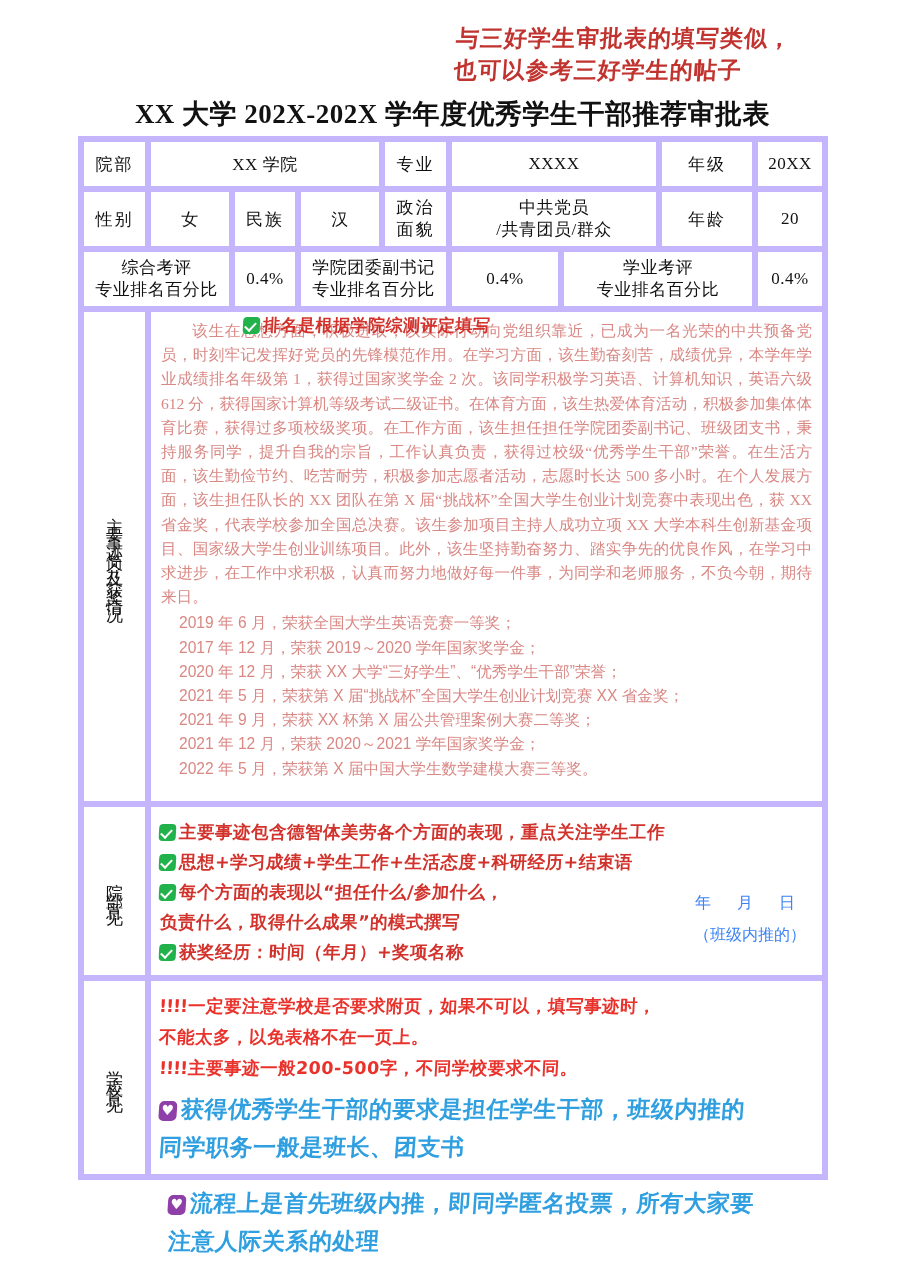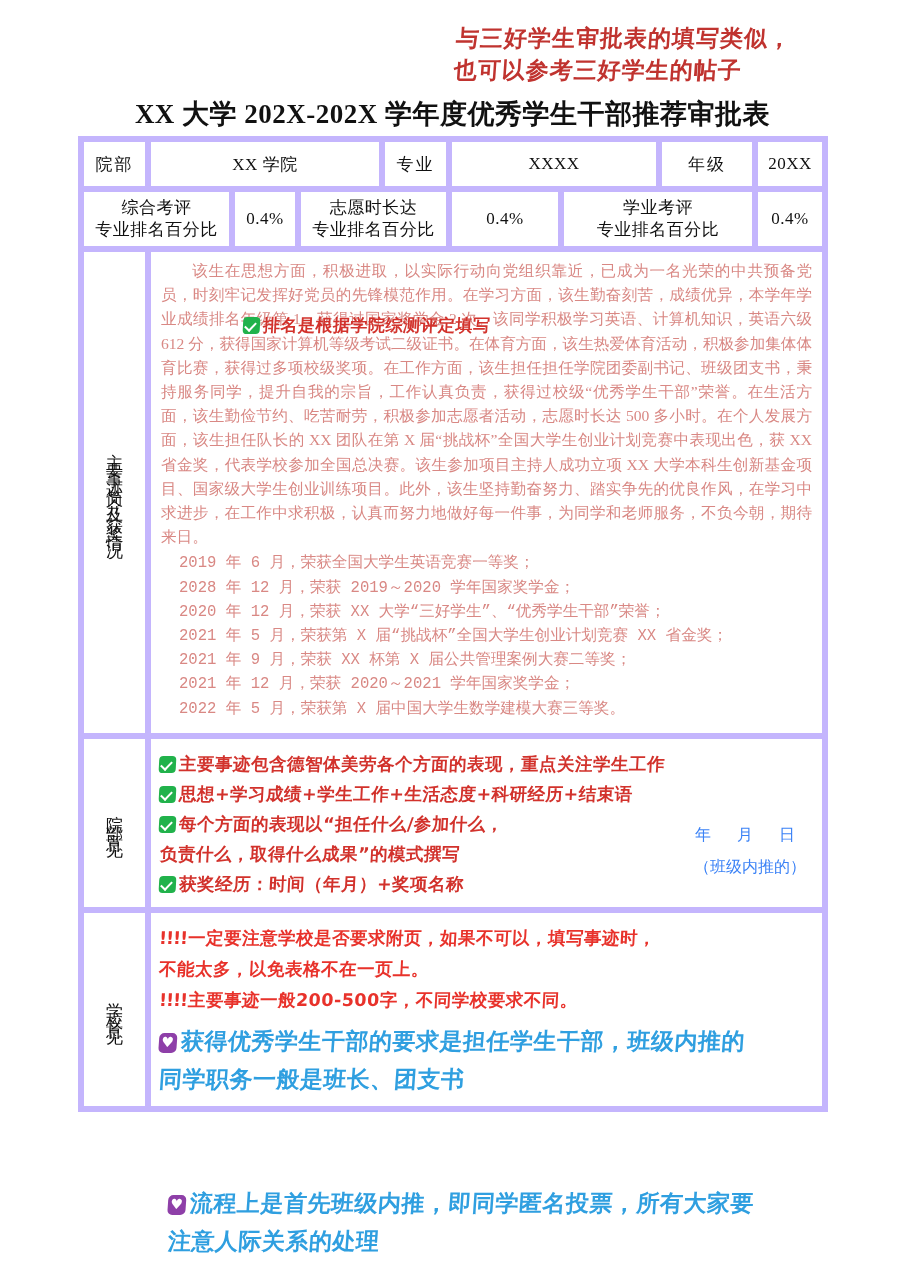--- a/index.html
+++ b/index.html
@@ -96,22 +96,22 @@
     text-align: justify;
     text-justify: inter-ideograph;
     font-family: "Liberation Serif", serif;
     margin: 0;
   }
   .narr .indent { text-indent: 2em; display: block; }
   .awards {
     color: #d98884;
     font-size: 15.6px;
     line-height: 24.2px;
-    margin: 2px 0 4px 18px;
-    font-family: Liberation Mono, monospace;
+    margin: 2px 0 12px 18px;
+    font-family: Liberation Sans, sans-serif;
   }
   .awards div { white-space: nowrap; }
 
   
   .op-cell {
     text-align: left !important;
     vertical-align: top !important;
     padding: 10px 8px 8px 8px !important;
     position: relative;
   }
@@ -239,51 +239,67 @@
       <tr>
     <td class="h44 lbl" colspan="1">院部</td>
     <td class="h44 val" colspan="3">XX 学院</td>
     <td class="h44 lbl">专业</td>
     <td class="h44 val" colspan="2">XXXX</td>
     <td class="h44 lbl">年级</td>
     <td class="h44 val">20XX</td>
   </tr>
 
 
+  <tr>
+    <td class="h54 lbl">性别</td>
+    <td class="h54 val">女</td>
+    <td class="h54 lbl">民族</td>
+    <td class="h54 val">汉</td>
+    <td class="h54 lbl two-line">
+      <div>政治</div>
+      <div>面貌</div>
+    </td>
+    <td class="h54 val two-line" colspan="2">
+      <div>中共党员</div>
+      <div>/共青团员/群众</div>
+    </td>
+    <td class="h54 lbl">年龄</td>
+    <td class="h54 val">20</td>
+  </tr>
 
 
   <tr>
     <td class="h54 pct-label" colspan="2">
       <div>综合考评</div>
       <div>专业排名百分比</div>
     </td>
     <td class="h54 val">0.4%</td>
     <td class="h54 pct-label" colspan="2">
-      <div>志愿时长达</div>
+      <div>学院团委副书记</div>
       <div>专业排名百分比</div>
     </td>
     <td class="h54 val">0.4%</td>
     <td class="h54 pct-label" colspan="2">
       <div>学业考评</div>
       <div>专业排名百分比</div>
     </td>
     <td class="h54 val">0.4%</td>
   </tr>
 
   <tr>
     <td style="height:480px">
       <span class="vlabel">主要事迹简介及获奖情况</span>
     </td>
     <td class="body-cell" colspan="8">
       <p class="narr">
         <span class="indent">该生在思想方面，积极进取，以实际行动向党组织靠近，已成为一名光荣的中共预备党员，时刻牢记发挥好党员的先锋模范作用。在学习方面，该生勤奋刻苦，成绩优异，本学年学业成绩排名年级第 1，获得过国家奖学金 2 次。该同学积极学习英语、计算机知识，英语六级 612 分，获得国家计算机等级考试二级证书。在体育方面，该生热爱体育活动，积极参加集体体育比赛，获得过多项校级奖项。在工作方面，该生担任担任学院团委副书记、班级团支书，秉持服务同学，提升自我的宗旨，工作认真负责，获得过校级“优秀学生干部”荣誉。在生活方面，该生勤俭节约、吃苦耐劳，积极参加志愿者活动，志愿时长达 500 多小时。在个人发展方面，该生担任队长的 XX 团队在第 X 届“挑战杯”全国大学生创业计划竞赛中表现出色，获 XX 省金奖，代表学校参加全国总决赛。该生参加项目主持人成功立项 XX 大学本科生创新基金项目、国家级大学生创业训练项目。此外，该生坚持勤奋努力、踏实争先的优良作风，在学习中求进步，在工作中求积极，认真而努力地做好每一件事，为同学和老师服务，不负今朝，期待来日。</span>
       </p>
       <div class="awards">
         <div>2019 年 6 月，荣获全国大学生英语竞赛一等奖；</div>
-        <div>2028 年 12 月，荣获 2019～2020 学年国家奖学金；</div>
+        <div>2017 年 12 月，荣获 2019～2020 学年国家奖学金；</div>
         <div>2020 年 12 月，荣获 XX 大学“三好学生”、“优秀学生干部”荣誉；</div>
         <div>2021 年 5 月，荣获第 X 届“挑战杯”全国大学生创业计划竞赛 XX 省金奖；</div>
         <div>2021 年 9 月，荣获 XX 杯第 X 届公共管理案例大赛二等奖；</div>
         <div>2021 年 12 月，荣获 2020～2021 学年国家奖学金；</div>
         <div>2022 年 5 月，荣获第 X 届中国大学生数学建模大赛三等奖。</div>
       </div>
     </td>
   </tr>
 
   <tr>

